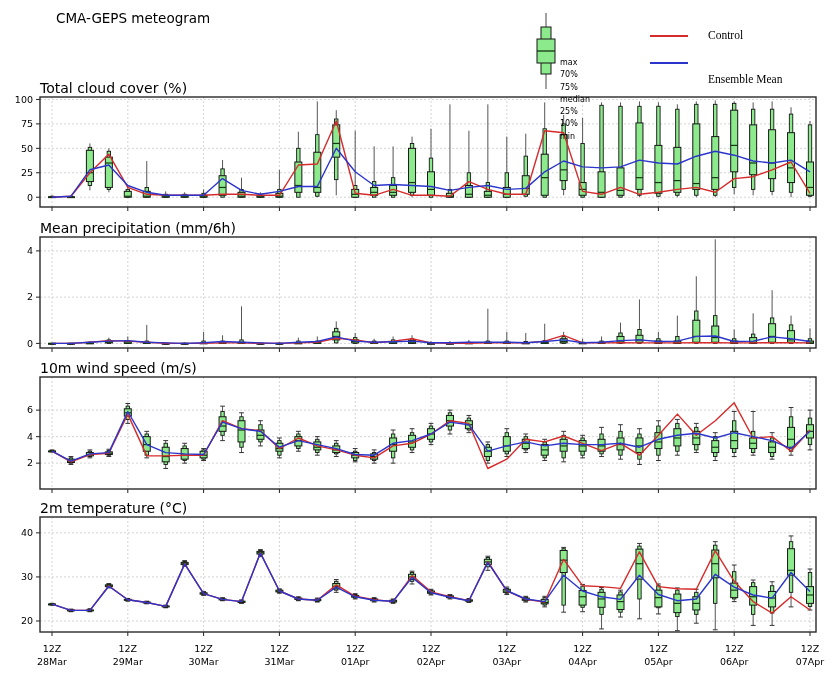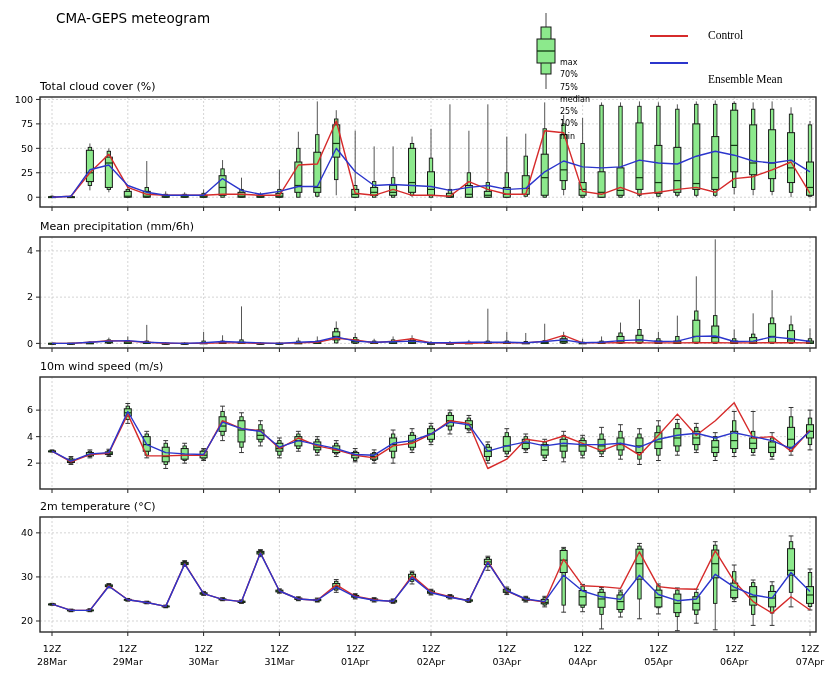--- a/index.html
+++ b/index.html
@@ -1,20 +1,20 @@
 <!DOCTYPE html>
 <html><head>
 <meta charset="utf-8">
 <style>
   html,body{margin:0;padding:0;background:#fff;width:840px;height:680px;overflow:hidden;
     font-family:"DejaVu Sans","Liberation Sans",sans-serif;color:#111;}
   #stage{position:relative;width:840px;height:680px;background:#fff;}
   #chart{position:absolute;left:0;top:0;}
   .hdr{position:absolute;left:56px;font-size:13.5px;line-height:22px;color:#000;white-space:nowrap;}
-  .panel-title{position:absolute;left:40px;font-size:11px;color:#000;white-space:nowrap;}
+  .panel-title{position:absolute;left:40px;font-size:14px;color:#000;white-space:nowrap;}
   .lg-col{position:absolute;left:560px;top:9px;font-size:8px;line-height:12.3px;color:#000;margin-top:48px;}
   .lg-line{position:absolute;width:38px;height:2px;}
   .lg-lab{position:absolute;left:708px;font-size:11.5px;color:#000;white-space:nowrap;font-family:Liberation Serif, serif;}
 </style>
 </head>
 <body>
 
 <div id="stage">
 
   <svg id="chart" width="840" height="680">

